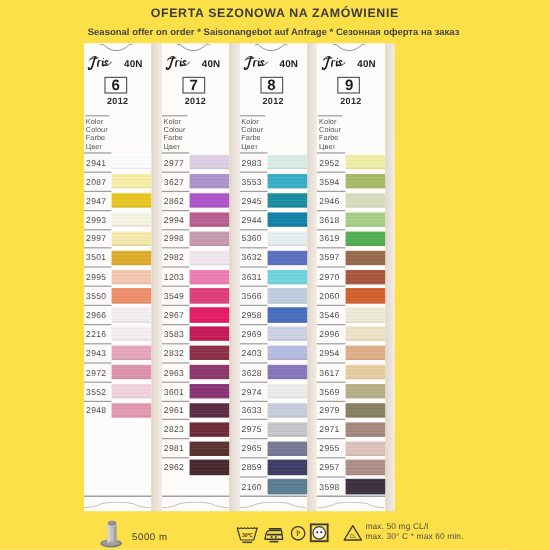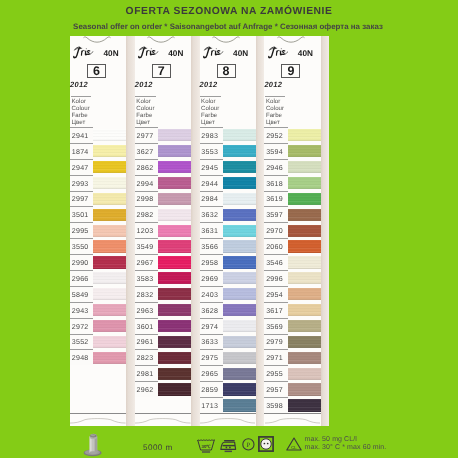--- a/index.html
+++ b/index.html
@@ -1,19 +1,19 @@
 <!DOCTYPE html>
 <html><head>
 <meta charset="utf-8">
 <style>
   html,body{margin:0;padding:0;}
   body{width:458px;height:458px;overflow:hidden;background:#ffffff;
        font-family:"Liberation Sans",sans-serif;
        -webkit-font-smoothing:antialiased;text-rendering:geometricPrecision;}
-  #page{position:absolute;left:0;top:0;width:458px;height:458px;background:#84cc16;}
+  #page{position:absolute;left:0;top:0;width:458px;height:458px;background:#fde047;}
 
   
   #title{position:absolute;left:0;top:6px;width:458px;text-align:center;
          font-size:10.3px;font-weight:bold;letter-spacing:0.55px;color:#3b3b3b;}
   #subtitle{position:absolute;left:0;top:21.5px;width:456px;text-align:center;
             font-size:7.9px;font-weight:bold;color:#454545;letter-spacing:0.02px;}
 
   
   .col{position:absolute;top:0;width:56.2px;height:458px;}
   .colbg{position:absolute;left:0;top:36px;width:56.2px;height:390px;background:#fdfcfa;}
@@ -22,22 +22,22 @@
 
   .swash{position:absolute;left:5.5px;top:36.2px;width:42px;height:7.8px;}
   .brandrow{position:absolute;left:-2.5px;top:43px;width:56.2px;text-align:center;white-space:nowrap;}
   .brand{display:inline-block;vertical-align:-2.8px;}
   .thick{font-size:8.2px;font-weight:bold;color:#1d1d1d;margin-left:5px;letter-spacing:0.1px;}
 
   .numbox{position:absolute;left:17px;top:63.5px;width:17px;height:12.5px;
           border:1.1px solid #595959;background:#fdfcfa;}
   .numbox span{position:absolute;left:0;top:-0.8px;width:17px;text-align:center;
                font-size:12.5px;font-weight:bold;color:#1c1c1c;line-height:14px;}
-  .year{position:absolute;left:0;top:80px;width:56.2px;
-        font-size:7.5px;font-weight:bold;color:#2a2a2a;letter-spacing:0.3px;font-style:italic;}
+  .year{position:absolute;left:0;top:80px;width:56.2px;text-align:center;
+        font-size:7.5px;font-weight:bold;color:#2a2a2a;letter-spacing:0.3px;}
 
   .hdrrule{position:absolute;left:0.5px;width:20.5px;height:1px;background:#9d9d9d;}
   .hdrwords{position:absolute;left:1.5px;top:99px;width:45px;
             font-size:6.1px;color:#555555;line-height:6.95px;letter-spacing:0.05px;}
 
   .rows{position:absolute;left:0;top:127px;width:56.2px;}
   .row{position:relative;height:15.9px;width:56.2px;}
   .row .lbl{position:absolute;left:0;top:0;width:23.3px;height:15.9px;background:#fcfbf9;
             border-top:1px solid #9d9d9d;box-sizing:border-box;}
   .row .lbl i{position:absolute;left:-1.5px;top:3.9px;width:23.3px;text-align:center;
@@ -49,21 +49,21 @@
              background:repeating-linear-gradient(to bottom,
                rgba(255,255,255,0.085) 0px, rgba(255,255,255,0.0) 1.0px,
                rgba(0,0,0,0.03) 1.9px, rgba(255,255,255,0.0) 2.8px);}
 
   .tblbottom{position:absolute;left:0;top:413px;width:56.2px;height:1px;background:#8a8a8a;}
   .botswash{position:absolute;left:0.3px;top:418.4px;width:55.6px;height:6.1px;}
 
   
   #footer{position:absolute;left:0;top:0;width:458px;height:458px;}
   #spool{position:absolute;left:83px;top:433px;width:22px;height:24px;}
-  #meters{position:absolute;left:110px;top:442.5px;font-size:8.1px;color:#3d3d3d;letter-spacing:0.45px;margin-left:33px;}
+  #meters{position:absolute;left:110px;top:442.5px;font-size:8.1px;color:#3d3d3d;letter-spacing:0.45px;}
   .care{position:absolute;}
   #notes{position:absolute;left:304.5px;top:435.6px;font-size:7.0px;color:#4d4d4d;line-height:8.1px;letter-spacing:0.1px;}
 </style>
 </head>
 <body>
 
 <div id="page">
   <div id="title">OFERTA SEZONOWA NA ZAMÓWIENIE</div>
   <div id="subtitle">Seasonal offer on order * Saisonangebot auf Anfrage * Сезонная оферта на заказ</div>
   <div class="col" style="left:70px">
@@ -105,21 +105,21 @@
       <div class="row">
         <span class="lbl">
             <i>2941</i>
           </span>
         <span class="sw">
             <b style="background:#fdfdfb"></b>
           </span>
       </div>
       <div class="row">
         <span class="lbl">
-            <i>1874</i>
+            <i>2087</i>
           </span>
         <span class="sw">
             <b style="background:#f6efa8"></b>
           </span>
       </div>
       <div class="row">
         <span class="lbl">
             <i>2947</i>
           </span>
         <span class="sw">
@@ -161,37 +161,29 @@
       <div class="row">
         <span class="lbl">
             <i>3550</i>
           </span>
         <span class="sw">
             <b style="background:#ef8f6a"></b>
           </span>
       </div>
       <div class="row">
         <span class="lbl">
-            <i>2990</i>
-          </span>
-        <span class="sw">
-            <b style="background:#b42e4c"></b>
-          </span>
-      </div>
-      <div class="row">
-        <span class="lbl">
             <i>2966</i>
           </span>
         <span class="sw">
             <b style="background:#f3eff0"></b>
           </span>
       </div>
       <div class="row">
         <span class="lbl">
-            <i>5849</i>
+            <i>2216</i>
           </span>
         <span class="sw">
             <b style="background:#f6eeef"></b>
           </span>
       </div>
       <div class="row">
         <span class="lbl">
             <i>2943</i>
           </span>
         <span class="sw">
@@ -469,21 +461,21 @@
       <div class="row">
         <span class="lbl">
             <i>2944</i>
           </span>
         <span class="sw">
             <b style="background:#1183a7"></b>
           </span>
       </div>
       <div class="row">
         <span class="lbl">
-            <i>2984</i>
+            <i>5360</i>
           </span>
         <span class="sw">
             <b style="background:#e7eff1"></b>
           </span>
       </div>
       <div class="row">
         <span class="lbl">
             <i>3632</i>
           </span>
         <span class="sw">
@@ -573,21 +565,21 @@
       <div class="row">
         <span class="lbl">
             <i>2859</i>
           </span>
         <span class="sw">
             <b style="background:#3d3d67"></b>
           </span>
       </div>
       <div class="row">
         <span class="lbl">
-            <i>1713</i>
+            <i>2160</i>
           </span>
         <span class="sw">
             <b style="background:#5a7e95"></b>
           </span>
       </div>
     </div>
     <div class="tblbottom"></div>
     <svg class="botswash" viewBox="0 0 56 6" width="56" height="6">
         <path d="M0.4 5.0 C5.2 5.0 9.6 4.2 15.0 1.6 C19.6 0.6 24.0 0.5 28.0 0.5 C32.0 0.5 36.4 0.6 41.0 1.6 C46.4 4.2 50.8 5.0 55.6 5.0" fill="none" stroke="#aeaaa2" stroke-width="0.6" stroke-linecap="round"></path>
       </svg>

